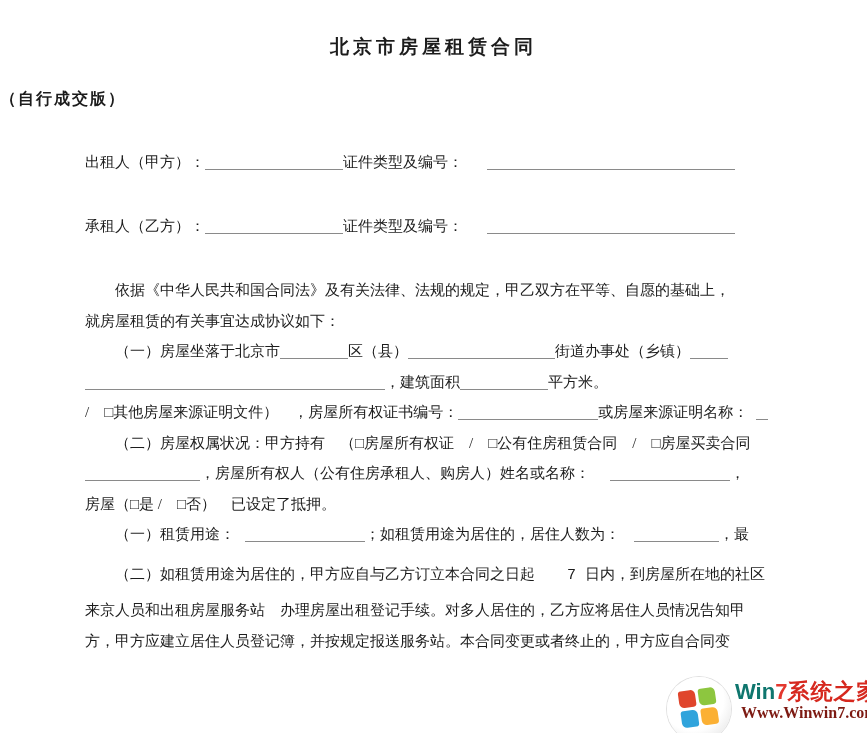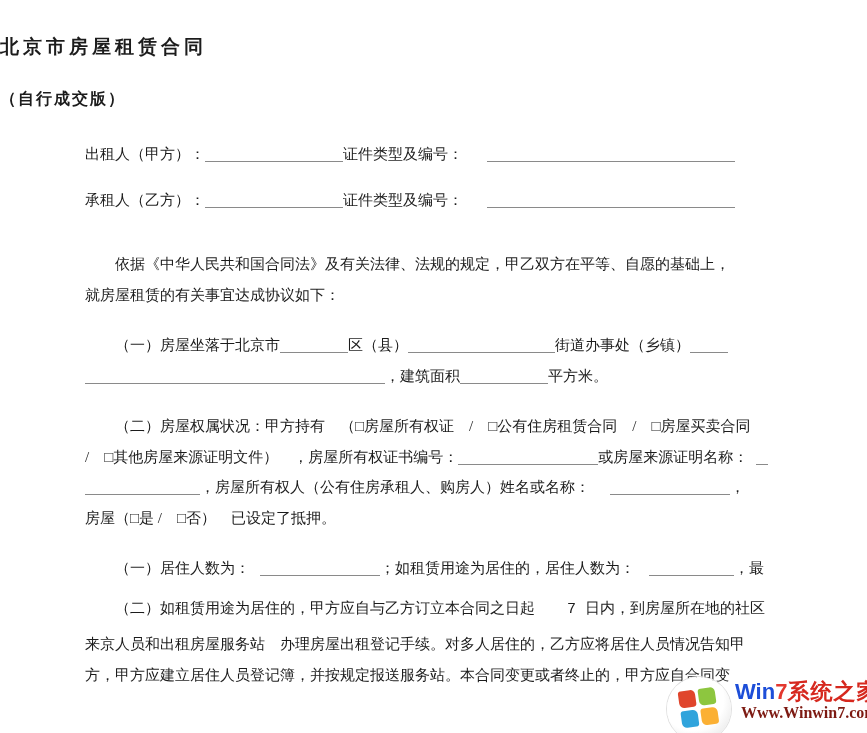--- a/index.html
+++ b/index.html
@@ -6,47 +6,48 @@
   .page{
     position:relative;
     width:867px;height:733px;
     background:#ffffff;
     overflow:hidden;
     font-family:"Liberation Serif","DejaVu Serif",serif;
     color:#1c1c1c;
   }
   .doc-title{
     margin:34px 0 0 0;
+    text-align:center;
     font-size:19px;
     font-weight:bold;
     letter-spacing:4px;
   }
   .doc-subtitle{
     margin:29px 0 0 0;
     font-size:16px;
     font-weight:bold;
     letter-spacing:2px;
   }
   .content{
     margin:0 28px 0 85px;
     font-size:15px;
   }
   .party-row{
-    margin-top:32px;
+    margin-top:40px;
     line-height:24px;
     white-space:nowrap;
   }
-  .party-row + .party-row{margin-top:22px;}
+  .party-row + .party-row{margin-top:40px;}
   .body-text{margin-top:37px;}
   .ln{
     line-height:30.5px;
     height:30.5px;
     white-space:nowrap;
   }
-  .ind{padding-left:30px;margin-top:20px;}
+  .ind{padding-left:30px;}
   .blank{
     display:inline-block;
     border-bottom:1px solid #8a8a8a;
     height:15px;
     vertical-align:baseline;
     transform:translateY(3px);
   }
   .spacer{display:inline-block;}
   .gap-before-l13{margin-top:11px;font-family:Liberation Mono, monospace;}
   .gap-before-l14{margin-top:4px;}
@@ -68,21 +69,21 @@
   .pane-green{left:20px;top:0;background:#8dc63f;}
   .pane-blue{left:0;top:20px;background:#30a4dc;}
   .pane-yellow{left:20px;top:20px;background:#fbb034;}
   .wm-brand{
     position:absolute;left:735px;top:677px;
     font-family:"Liberation Sans","DejaVu Sans",sans-serif;
     font-size:22px;font-weight:bold;
     white-space:nowrap;
     text-shadow:0 0 2px rgba(255,255,255,.9);
   }
-  .wm-win{color:#1d4ed8;}
+  .wm-win{color:#0f766e;}
   .wm-seven{color:#e3372e;}
   .wm-suffix{color:#d6281e;letter-spacing:1px;}
   .wm-url{
     position:absolute;left:741px;top:704px;
     font-family:"Liberation Serif","DejaVu Serif",serif;
     font-size:16px;font-weight:bold;
     color:#7d1a12;
     white-space:nowrap;
   }
 </style>
@@ -103,30 +104,30 @@
     <div class="body-text">
 
       <div class="ln ind"><span>依据《中华人民共和国合同法》及有关法律、法规的规定，甲乙双方在平等、自愿的基础上，</span></div>
       <div class="ln"><span>就房屋租赁的有关事宜达成协议如下：</span></div>
 
 
       <div class="ln ind"><span>（一）房屋坐落于北京市</span><span class="blank" style="width:68px"></span><span>区（县）</span><span class="blank" style="width:147px"></span><span>街道办事处（乡镇）</span><span class="blank" style="width:38px"></span></div>
 
       <div class="ln"><span class="blank" style="width:300px"></span><span>，建筑面积</span><span class="blank" style="width:88px"></span><span>平方米。</span></div>
 
+      <div class="ln"><span>/　□其他房屋来源证明文件）　，房屋所有权证书编号：</span><span class="blank" style="width:140px"></span><span>或房屋来源证明名称：</span><span class="spacer" style="width:8px"></span><span class="blank" style="width:12px"></span></div>
+
       <div class="ln ind"><span>（二）房屋权属状况：甲方持有　（□房屋所有权证　/　□公有住房租赁合同　/　□房屋买卖合同</span></div>
-
-      <div class="ln"><span>/　□其他房屋来源证明文件）　，房屋所有权证书编号：</span><span class="blank" style="width:140px"></span><span>或房屋来源证明名称：</span><span class="spacer" style="width:8px"></span><span class="blank" style="width:12px"></span></div>
 
       <div class="ln"><span class="blank" style="width:115px"></span><span>，房屋所有权人（公有住房承租人、购房人）姓名或名称：</span><span class="spacer" style="width:20px"></span><span class="blank" style="width:120px"></span><span>，</span></div>
 
       <div class="ln"><span>房屋（□是 /　□否）　已设定了抵押。</span></div>
 
 
-      <div class="ln ind"><span>（一）居住人数为：</span><span class="spacer" style="width:10px"></span><span class="blank" style="width:120px"></span><span>；如租赁用途为居住的，居住人数为：</span><span class="spacer" style="width:14px"></span><span class="blank" style="width:85px"></span><span>，最</span></div>
+      <div class="ln ind"><span>（一）租赁用途：</span><span class="spacer" style="width:10px"></span><span class="blank" style="width:120px"></span><span>；如租赁用途为居住的，居住人数为：</span><span class="spacer" style="width:14px"></span><span class="blank" style="width:85px"></span><span>，最</span></div>
 
 
       <div class="ln ind gap-before-l13"><span>（二）如租赁用途为居住的，甲方应自与乙方订立本合同之日起</span><span class="spacer" style="width:32px"></span><span>7 日内，到房屋所在地的社区</span></div>
 
       <div class="ln gap-before-l14"><span>来京人员和出租房屋服务站　办理房屋出租登记手续。对多人居住的，乙方应将居住人员情况告知甲</span></div>
 
       <div class="ln"><span>方，甲方应建立居住人员登记簿，并按规定报送服务站。本合同变更或者终止的，甲方应自合同变</span></div>
 
     </div>
   </div>

